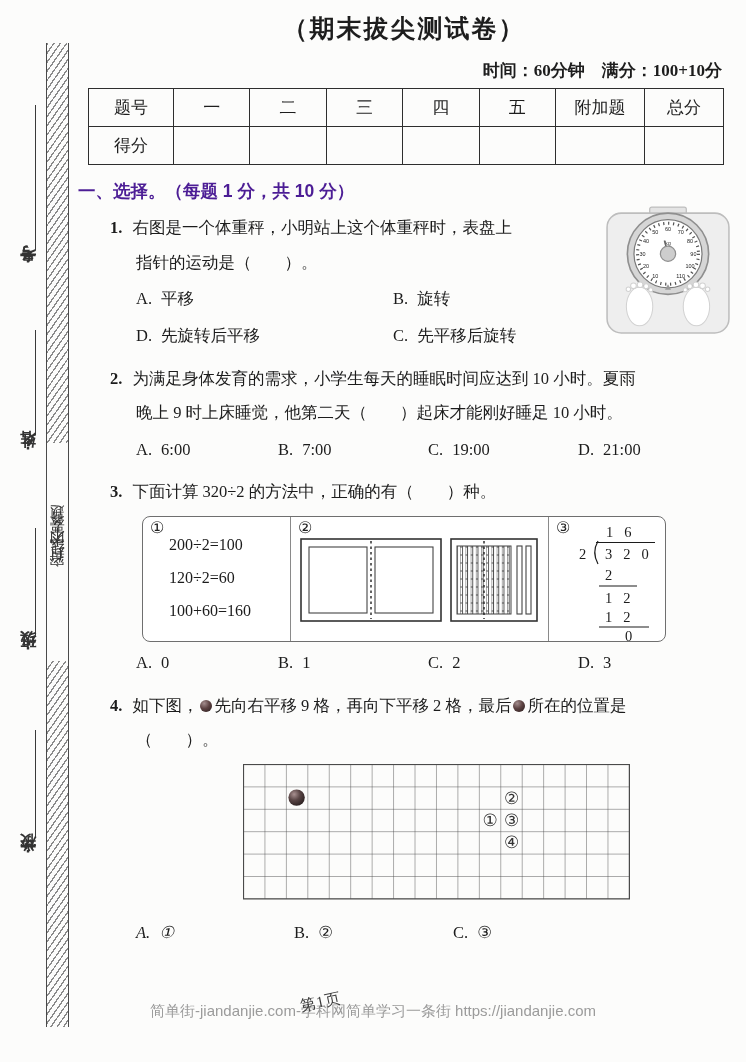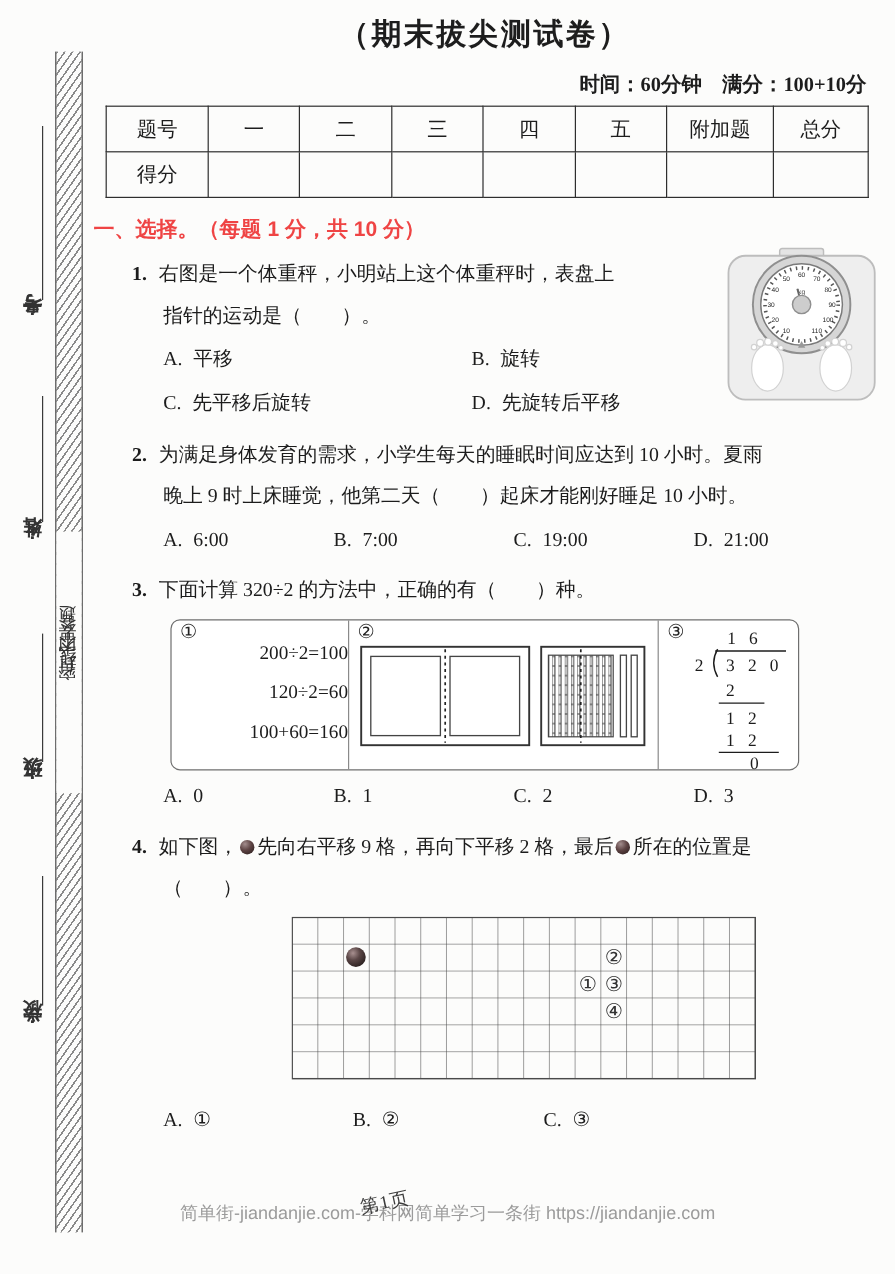--- a/index.html
+++ b/index.html
@@ -42,21 +42,21 @@
   .meta{margin:14px 6px 6px 0;text-align:right;font-size:17px;color:#1d1d1d;font-weight:bold;}
   table.score{
     border-collapse:collapse;width:636px;margin-left:8px;table-layout:fixed;
   }
   table.score td{
     border:1.6px solid #2e2e2e;text-align:center;font-size:17px;color:#1d1d1d;
     height:37px;padding:0;
   }
   .sec-heading{
     margin:14px 0 0 -2px;font-family:"Liberation Sans", sans-serif;
-    font-weight:bold;font-size:17.5px;color:#ef4444;
+    font-weight:bold;font-size:17.5px;color:#4c1d95;
   }
   .q{position:relative;margin-top:8px;padding-left:30px;font-size:16.5px;line-height:2.1;color:#1c1c1c;}
   .qnum{font-weight:bold;margin-right:10px;font-family:"Liberation Serif", serif;}
   .q1-text{width:462px;display:inline;}
   .qline2{text-indent:26px;}
   .opts{display:flex;margin-top:2px;padding-left:26px;}
   .opt{white-space:nowrap;}
   .opt .opt-label{margin-right:9px;}
   .opts-2 .opt{width:258px;}
   .opts-4 .opt{width:150px;}
@@ -66,21 +66,21 @@
   
   .mbox{
     display:flex;width:524px;height:126px;margin:6px 0 4px 32px;
     border:1.3px solid #6f6f6f;border-radius:8px;box-sizing:border-box;background:#fff;
   }
   .mcell{position:relative;box-sizing:border-box;padding-top:4px;}
   .mcell1{width:148px;border-right:1.1px solid #8a8a8a;}
   .mcell2{width:258px;border-right:1.1px solid #8a8a8a;}
   .mcell3{flex:1;}
   .mmark{position:absolute;left:7px;top:3px;font-size:16px;line-height:1;color:#222;}
-  .eqs{margin:8px 0 0 26px;text-align:right;}
+  .eqs{margin:8px 0 0 26px;}
   .eq{font-size:16px;line-height:2.05;color:#1c1c1c;}
   
   .grid-wrap{margin:6px 0 2px 133px;width:388px;}
   
   .ball{
     display:inline-block;width:12px;height:12px;border-radius:50%;
     background:radial-gradient(circle at 35% 28%, #a38d8d 0%, #5d4343 45%, #241818 100%);
     vertical-align:-1px;margin:0 2px;
   }
   
@@ -193,22 +193,22 @@
           <circle cx="101" cy="83" r="2.2"></circle>
         </g>
       </svg>
     </div>
 
     <div class="opts opts-2">
       <div class="opt"><span class="opt-label">A.</span><span>平移</span></div>
       <div class="opt"><span class="opt-label">B.</span><span>旋转</span></div>
     </div>
     <div class="opts opts-2">
+      <div class="opt"><span class="opt-label">D.</span><span>先旋转后平移</span></div>
       <div class="opt"><span class="opt-label">C.</span><span>先平移后旋转</span></div>
-      <div class="opt"><span class="opt-label">D.</span><span>先旋转后平移</span></div>
     </div>
   </div>
 
   <div class="q">
     <span class="qnum">2.</span><span>为满足身体发育的需求，小学生每天的睡眠时间应达到 10 小时。夏雨</span>
     <div class="qline2">晚上 9 时上床睡觉，他第二天（　　）起床才能刚好睡足 10 小时。</div>
     <div class="opts opts-4">
       <div class="opt"><span class="opt-label">A.</span><span>6:00</span></div>
       <div class="opt"><span class="opt-label">B.</span><span>7:00</span></div>
       <div class="opt"><span class="opt-label">C.</span><span>19:00</span></div>
@@ -301,21 +301,21 @@
         <g font-family="Liberation Serif, serif" font-size="17" fill="#333" text-anchor="middle">
           <text x="268.5" y="39.6">②</text>
           <text x="247" y="62">①</text>
           <text x="268.5" y="62">③</text>
           <text x="268.5" y="84.4">④</text>
         </g>
       </svg>
     </div>
 
     <div class="opts opts-4">
-      <div class="opt" style="width:158px;"><span class="opt-label">A.</span><span>①</span></div>
+      <div class="opt" style="width:158px;font-style:italic;"><span class="opt-label">A.</span><span>①</span></div>
       <div class="opt" style="width:159px;"><span class="opt-label">B.</span><span>②</span></div>
       <div class="opt" style="width:160px;"><span class="opt-label">C.</span><span>③</span></div>
     </div>
   </div>
 
 </div>
 
 <div class="footer">简单街-jiandanjie.com-学科网简单学习一条街 https://jiandanjie.com</div>
 <div class="page-num">第1页</div>
 

